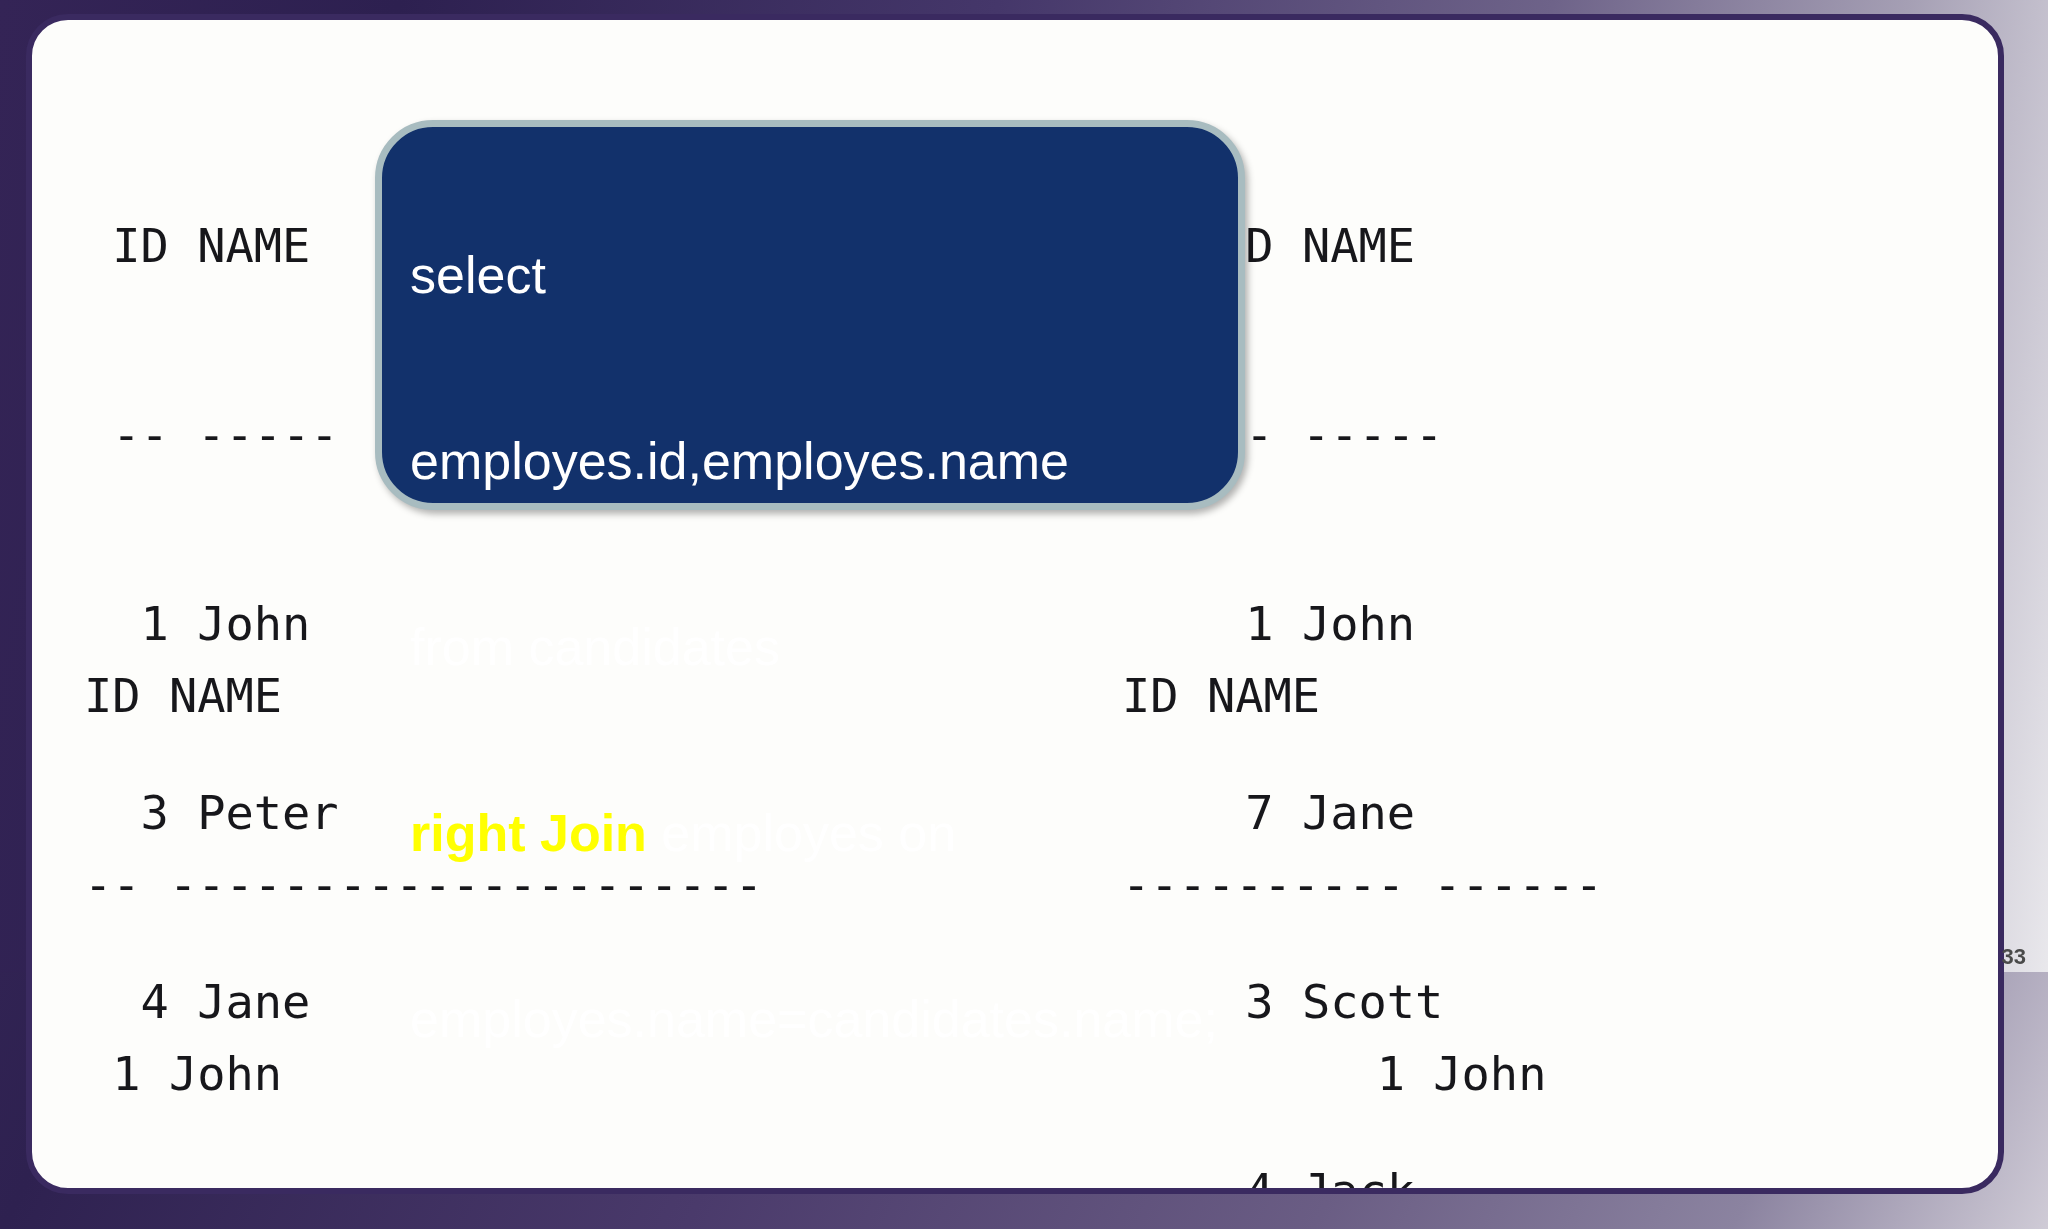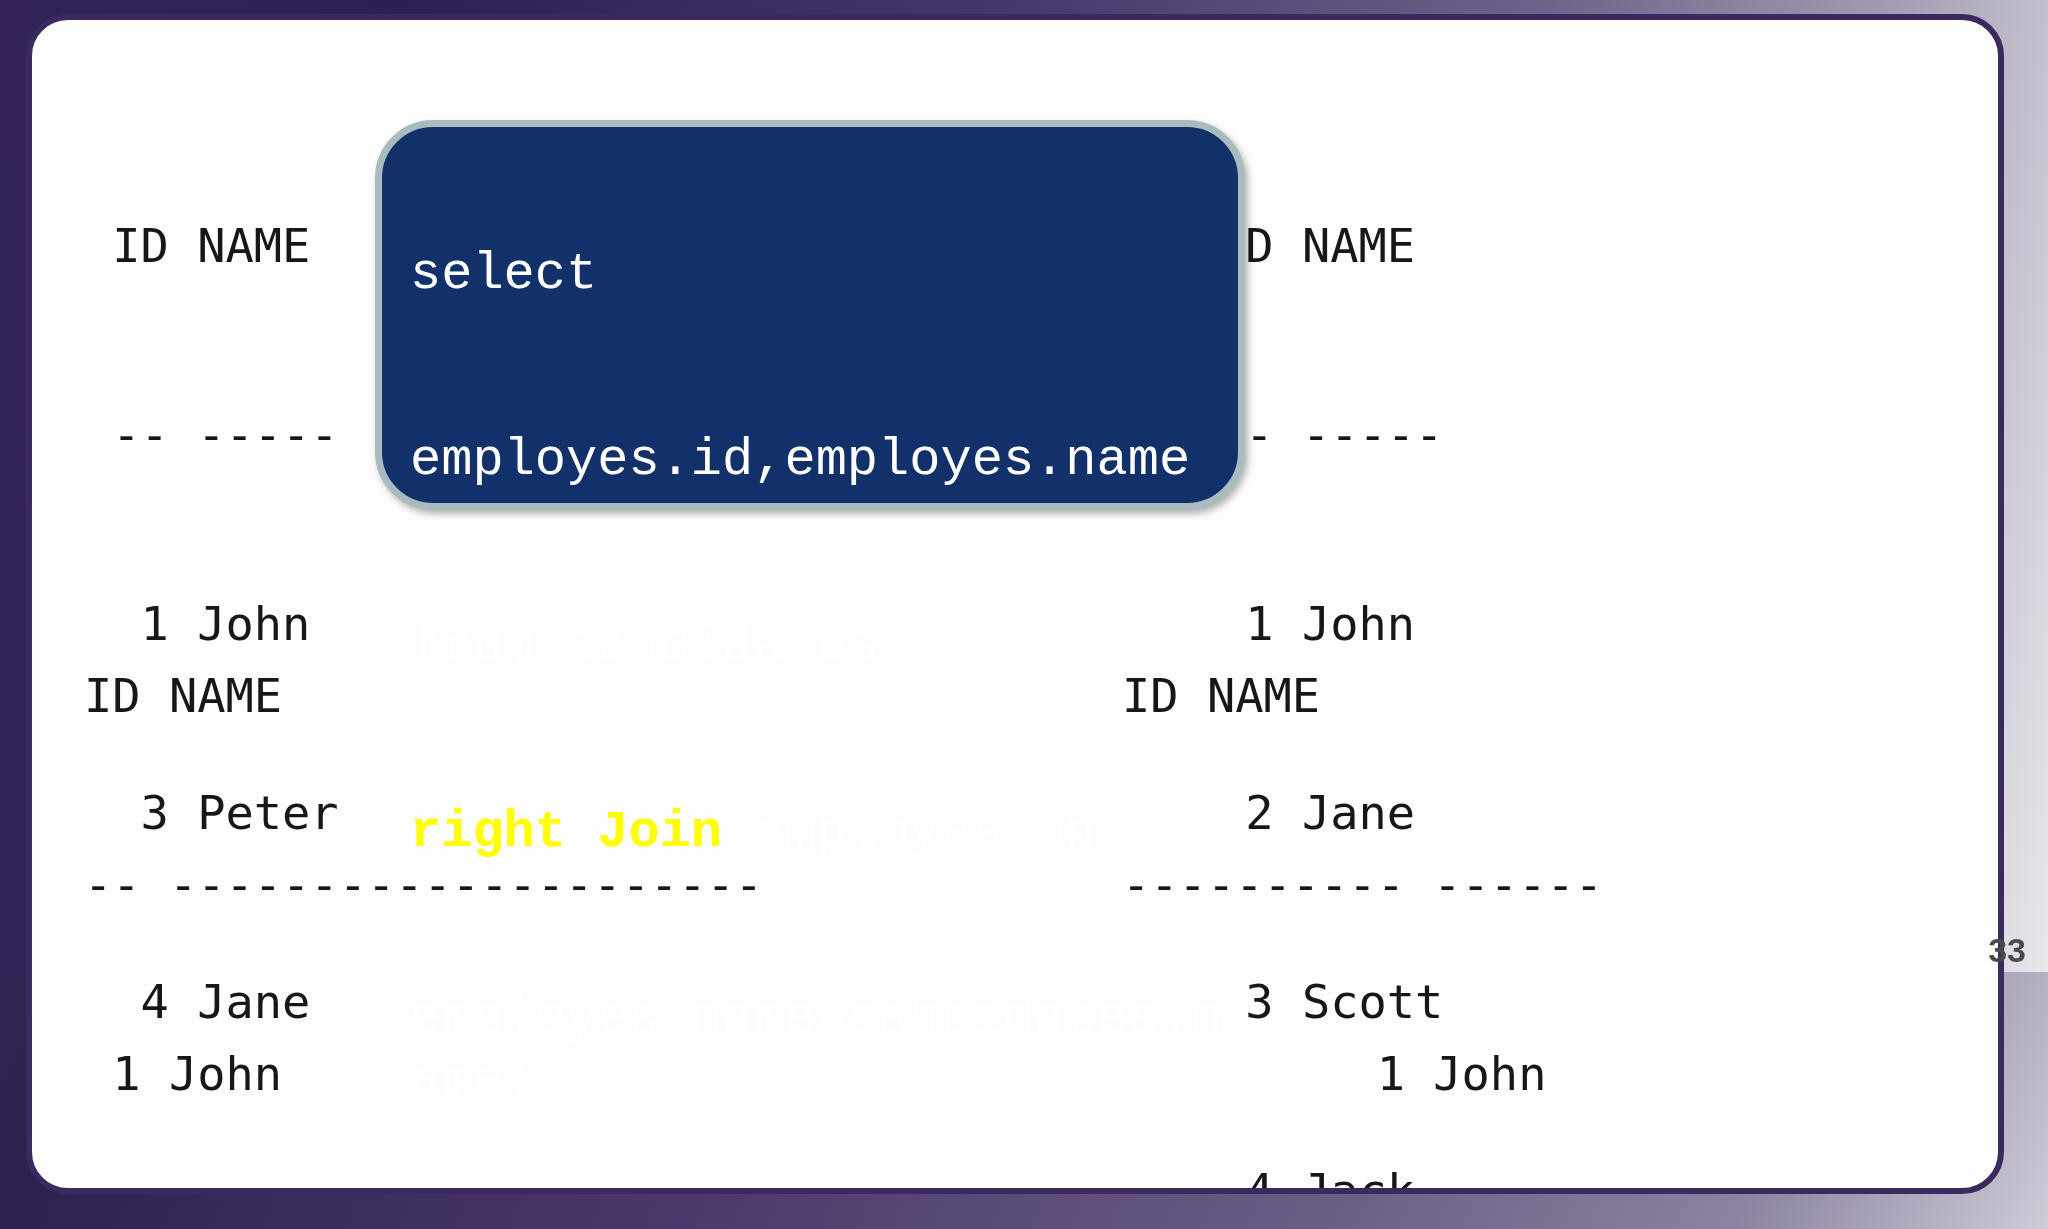--- a/index.html
+++ b/index.html
@@ -51,27 +51,27 @@
     left:-10px; top:-25px; width:890px;
     padding:18px 26px 0 38px;
     font-family:"Liberation Sans", sans-serif;
     font-size:52px;
     line-height:62px;
     color:#ffffff;
     white-space:pre-wrap;
     word-break:break-word;
   }
   #sql-text .kw { color:#ffff00; font-weight:bold; }
-  .sql-line { display:block;font-family:Liberation Mono, monospace; }
+  .sql-line { display:block; }
 
   #page-number {
     position:absolute;
     right:22px; bottom:2px;
     font-family:"Liberation Sans", sans-serif;
-    font-size:34px; font-weight:bold;
+    font-size:22px; font-weight:bold;
     color:#4a4a4a;
     margin-top:36px;
   }
 </style>
 </head>
 <body>
 
 <div id="slide-frame">
 
   <div id="content-card">
@@ -81,21 +81,21 @@
       <div> -- -----</div>
       <div>  1 John</div>
       <div>  3 Peter</div>
       <div>  4 Jane</div>
     </div>
 
     <div class="console" id="table-employes-top">
       <div>ID NAME</div>
       <div>-- -----</div>
       <div> 1 John</div>
-      <div> 2 Jane</div>
+      <div> 7 Jane</div>
       <div> 3 Scott</div>
       <div> 4 Jack</div>
     </div>
 
     <div class="console" id="table-result-left">
       <div>ID NAME</div>
       <div>-- ---------------------</div>
       <div> 1 John</div>
       
     </div>

